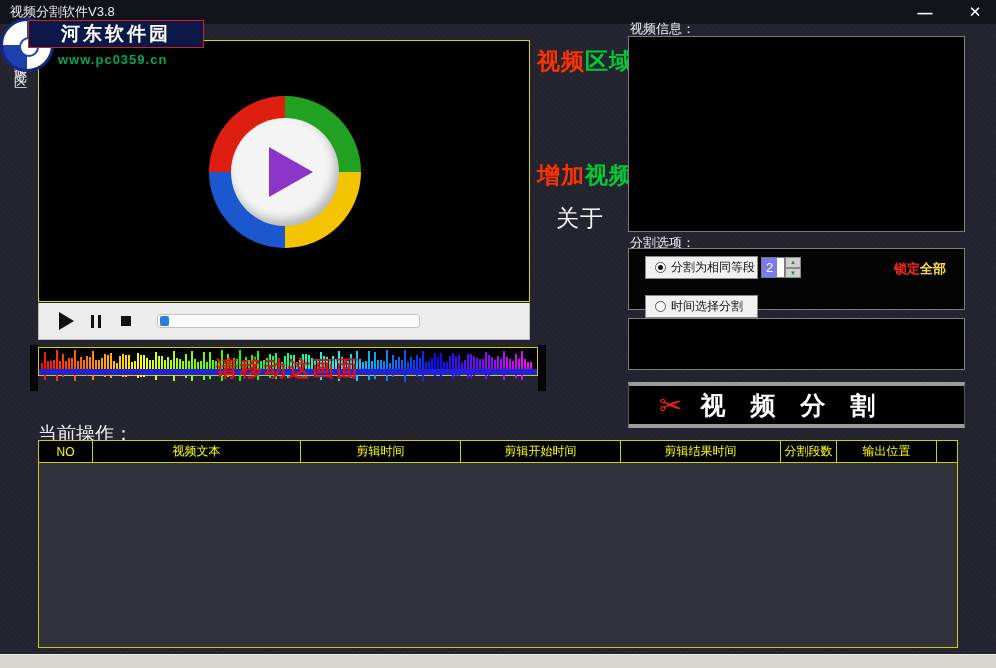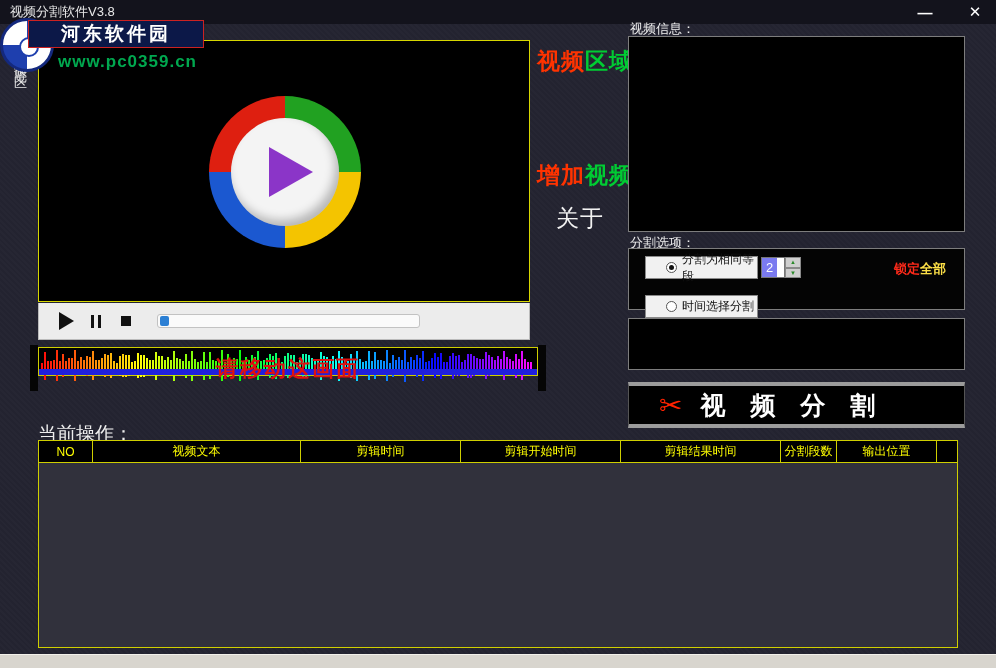--- a/index.html
+++ b/index.html
@@ -21,21 +21,21 @@
   
   .logo { position:absolute; left:0; top:16px; width:220px; height:60px; z-index:60;text-decoration:underline; }
   .logo-circle { position:absolute; left:0; top:2px; width:54px; height:54px; border-radius:50%;
                  background:conic-gradient(#1e3fae 0 90deg, #fff 90deg 180deg, #1e3fae 180deg 270deg, #fff 270deg 360deg);
                  border:3px solid #14297e; }
   .logo-circle::after { content:""; position:absolute; left:16px; top:16px; width:16px; height:16px;
                  border-radius:50%; background:#fff; border:2px solid #1e3fae; }
   .logo-banner { position:absolute; left:28px; top:4px; width:176px; height:28px; background:#0c1848;
                  border:1px solid #c22; display:flex; align-items:center; justify-content:center;
                  color:#fff; font-size:19px; font-weight:bold; letter-spacing:3px; }
-  .logo-url { position:absolute; left:58px; top:36px; color:#00a84f; font-size:17px; font-weight:bold;
+  .logo-url { position:absolute; left:58px; top:36px; color:#00a84f; font-size:13px; font-weight:bold;
               letter-spacing:1px; }
 
   
   .vlabel { position:absolute; left:11px; top:42px; color:#e6e6e6; font-size:13px;
             writing-mode:vertical-lr; text-orientation:upright; letter-spacing:6px; }
 
   
   .player { position:absolute; left:38px; top:40px; width:492px; height:300px; }
   .screen { position:absolute; left:0; top:0; width:492px; height:262px; background:#000;
             border:1px solid #d6d600; }
@@ -74,21 +74,21 @@
                letter-spacing:1px; }
   .menu-item .red { color:#ff3300; } .menu-item .green { color:#00cc33; }
   .menu-item.white { color:#f2f2f2; left:556px; font-weight:normal; }
 
   
   .rlabel { position:absolute; color:#efefef; font-size:13px; }
   .blackbox { position:absolute; background:#000; border:1px solid #7d7d7d; }
   .optpanel { position:absolute; left:628px; top:248px; width:337px; height:62px; background:#040404;
               border:1px solid #7d7d7d; }
   .opt-row { position:absolute; left:16px; width:113px; height:23px; background:#f1f1f1;
-             display:flex; align-items:center; gap:5px; padding-left:20px; font-size:12px;
+             display:flex; align-items:center; gap:5px; padding-left:9px; font-size:12px;
              color:#111; cursor:pointer; border:1px solid #8a8a8a; }
   .opt-row.r1 { top:7px; } .opt-row.r2 { top:46px; }
   .radio { width:11px; height:11px; border-radius:50%; background:#fff; border:1px solid #555;
            position:relative; flex:none; }
   .radio.checked::after { content:""; position:absolute; left:2px; top:2px; width:5px; height:5px;
            border-radius:50%; background:#111; }
   .numbox { position:absolute; left:132px; top:8px; width:24px; height:21px; background:#fff;
             border:1px solid #777; display:flex; align-items:center; cursor:text; }
   .numbox span { display:inline-block; background:#7b7bf0; color:#fff; font-size:13px;
             padding:0 4px; line-height:19px; }

